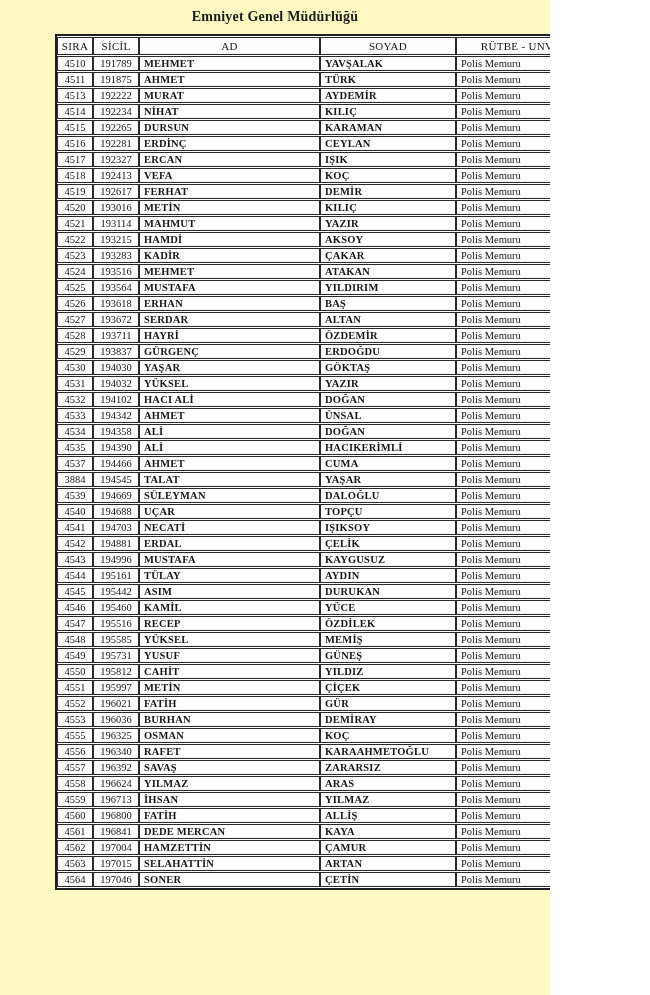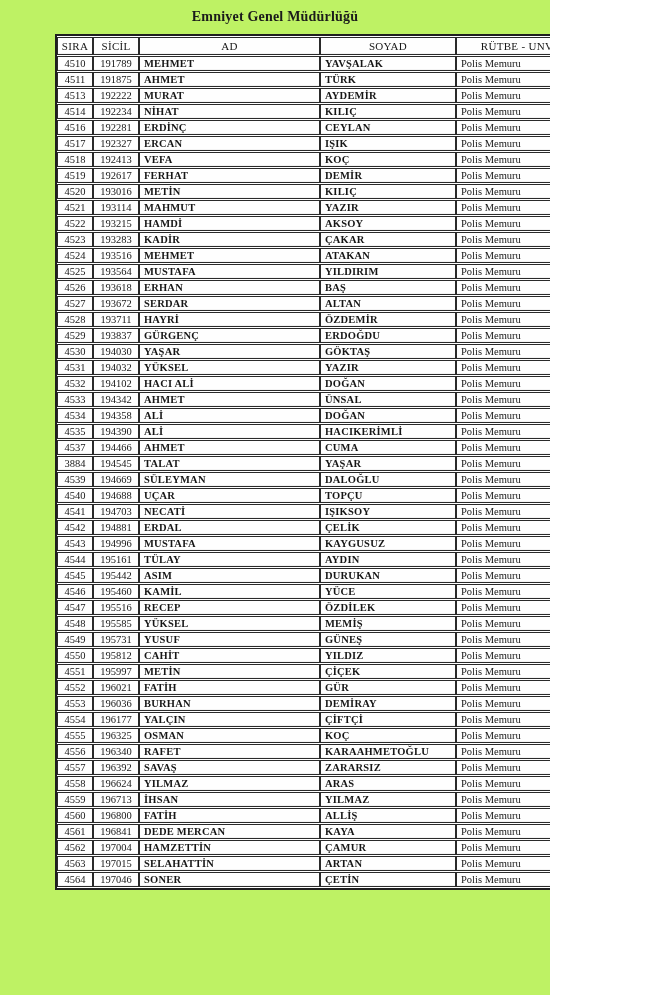--- a/index.html
+++ b/index.html
@@ -4,21 +4,21 @@
 <style>
   html, body {
     margin: 0;
     padding: 0;
     background: #ffffff;
   }
   .page {
     position: relative;
     width: 550px;
     height: 995px;
-    background: #bef264;
+    background: #fef9c3;
     font-family: "Liberation Serif", serif;
     color: #161616;
     overflow: hidden;
   }
   .doc-title {
     position: absolute;
     top: 9px;
     left: 0;
     width: 100%;
     text-align: center;
@@ -113,20 +113,27 @@
           <td class="c4">Polis Memuru</td>
         </tr>
         <tr>
           <td class="c0">4514</td>
           <td class="c1">192234</td>
           <td class="c2">NİHAT</td>
           <td class="c3">KILIÇ</td>
           <td class="c4">Polis Memuru</td>
         </tr>
         <tr>
+          <td class="c0">4515</td>
+          <td class="c1">192265</td>
+          <td class="c2">DURSUN</td>
+          <td class="c3">KARAMAN</td>
+          <td class="c4">Polis Memuru</td>
+        </tr>
+        <tr>
           <td class="c0">4516</td>
           <td class="c1">192281</td>
           <td class="c2">ERDİNÇ</td>
           <td class="c3">CEYLAN</td>
           <td class="c4">Polis Memuru</td>
         </tr>
         <tr>
           <td class="c0">4517</td>
           <td class="c1">192327</td>
           <td class="c2">ERCAN</td>
@@ -369,27 +376,20 @@
           <td class="c1">196021</td>
           <td class="c2">FATİH</td>
           <td class="c3">GÜR</td>
           <td class="c4">Polis Memuru</td>
         </tr>
         <tr>
           <td class="c0">4553</td>
           <td class="c1">196036</td>
           <td class="c2">BURHAN</td>
           <td class="c3">DEMİRAY</td>
-          <td class="c4">Polis Memuru</td>
-        </tr>
-        <tr>
-          <td class="c0">4554</td>
-          <td class="c1">196177</td>
-          <td class="c2">YALÇIN</td>
-          <td class="c3">ÇİFTÇİ</td>
           <td class="c4">Polis Memuru</td>
         </tr>
         <tr>
           <td class="c0">4555</td>
           <td class="c1">196325</td>
           <td class="c2">OSMAN</td>
           <td class="c3">KOÇ</td>
           <td class="c4">Polis Memuru</td>
         </tr>
         <tr>

